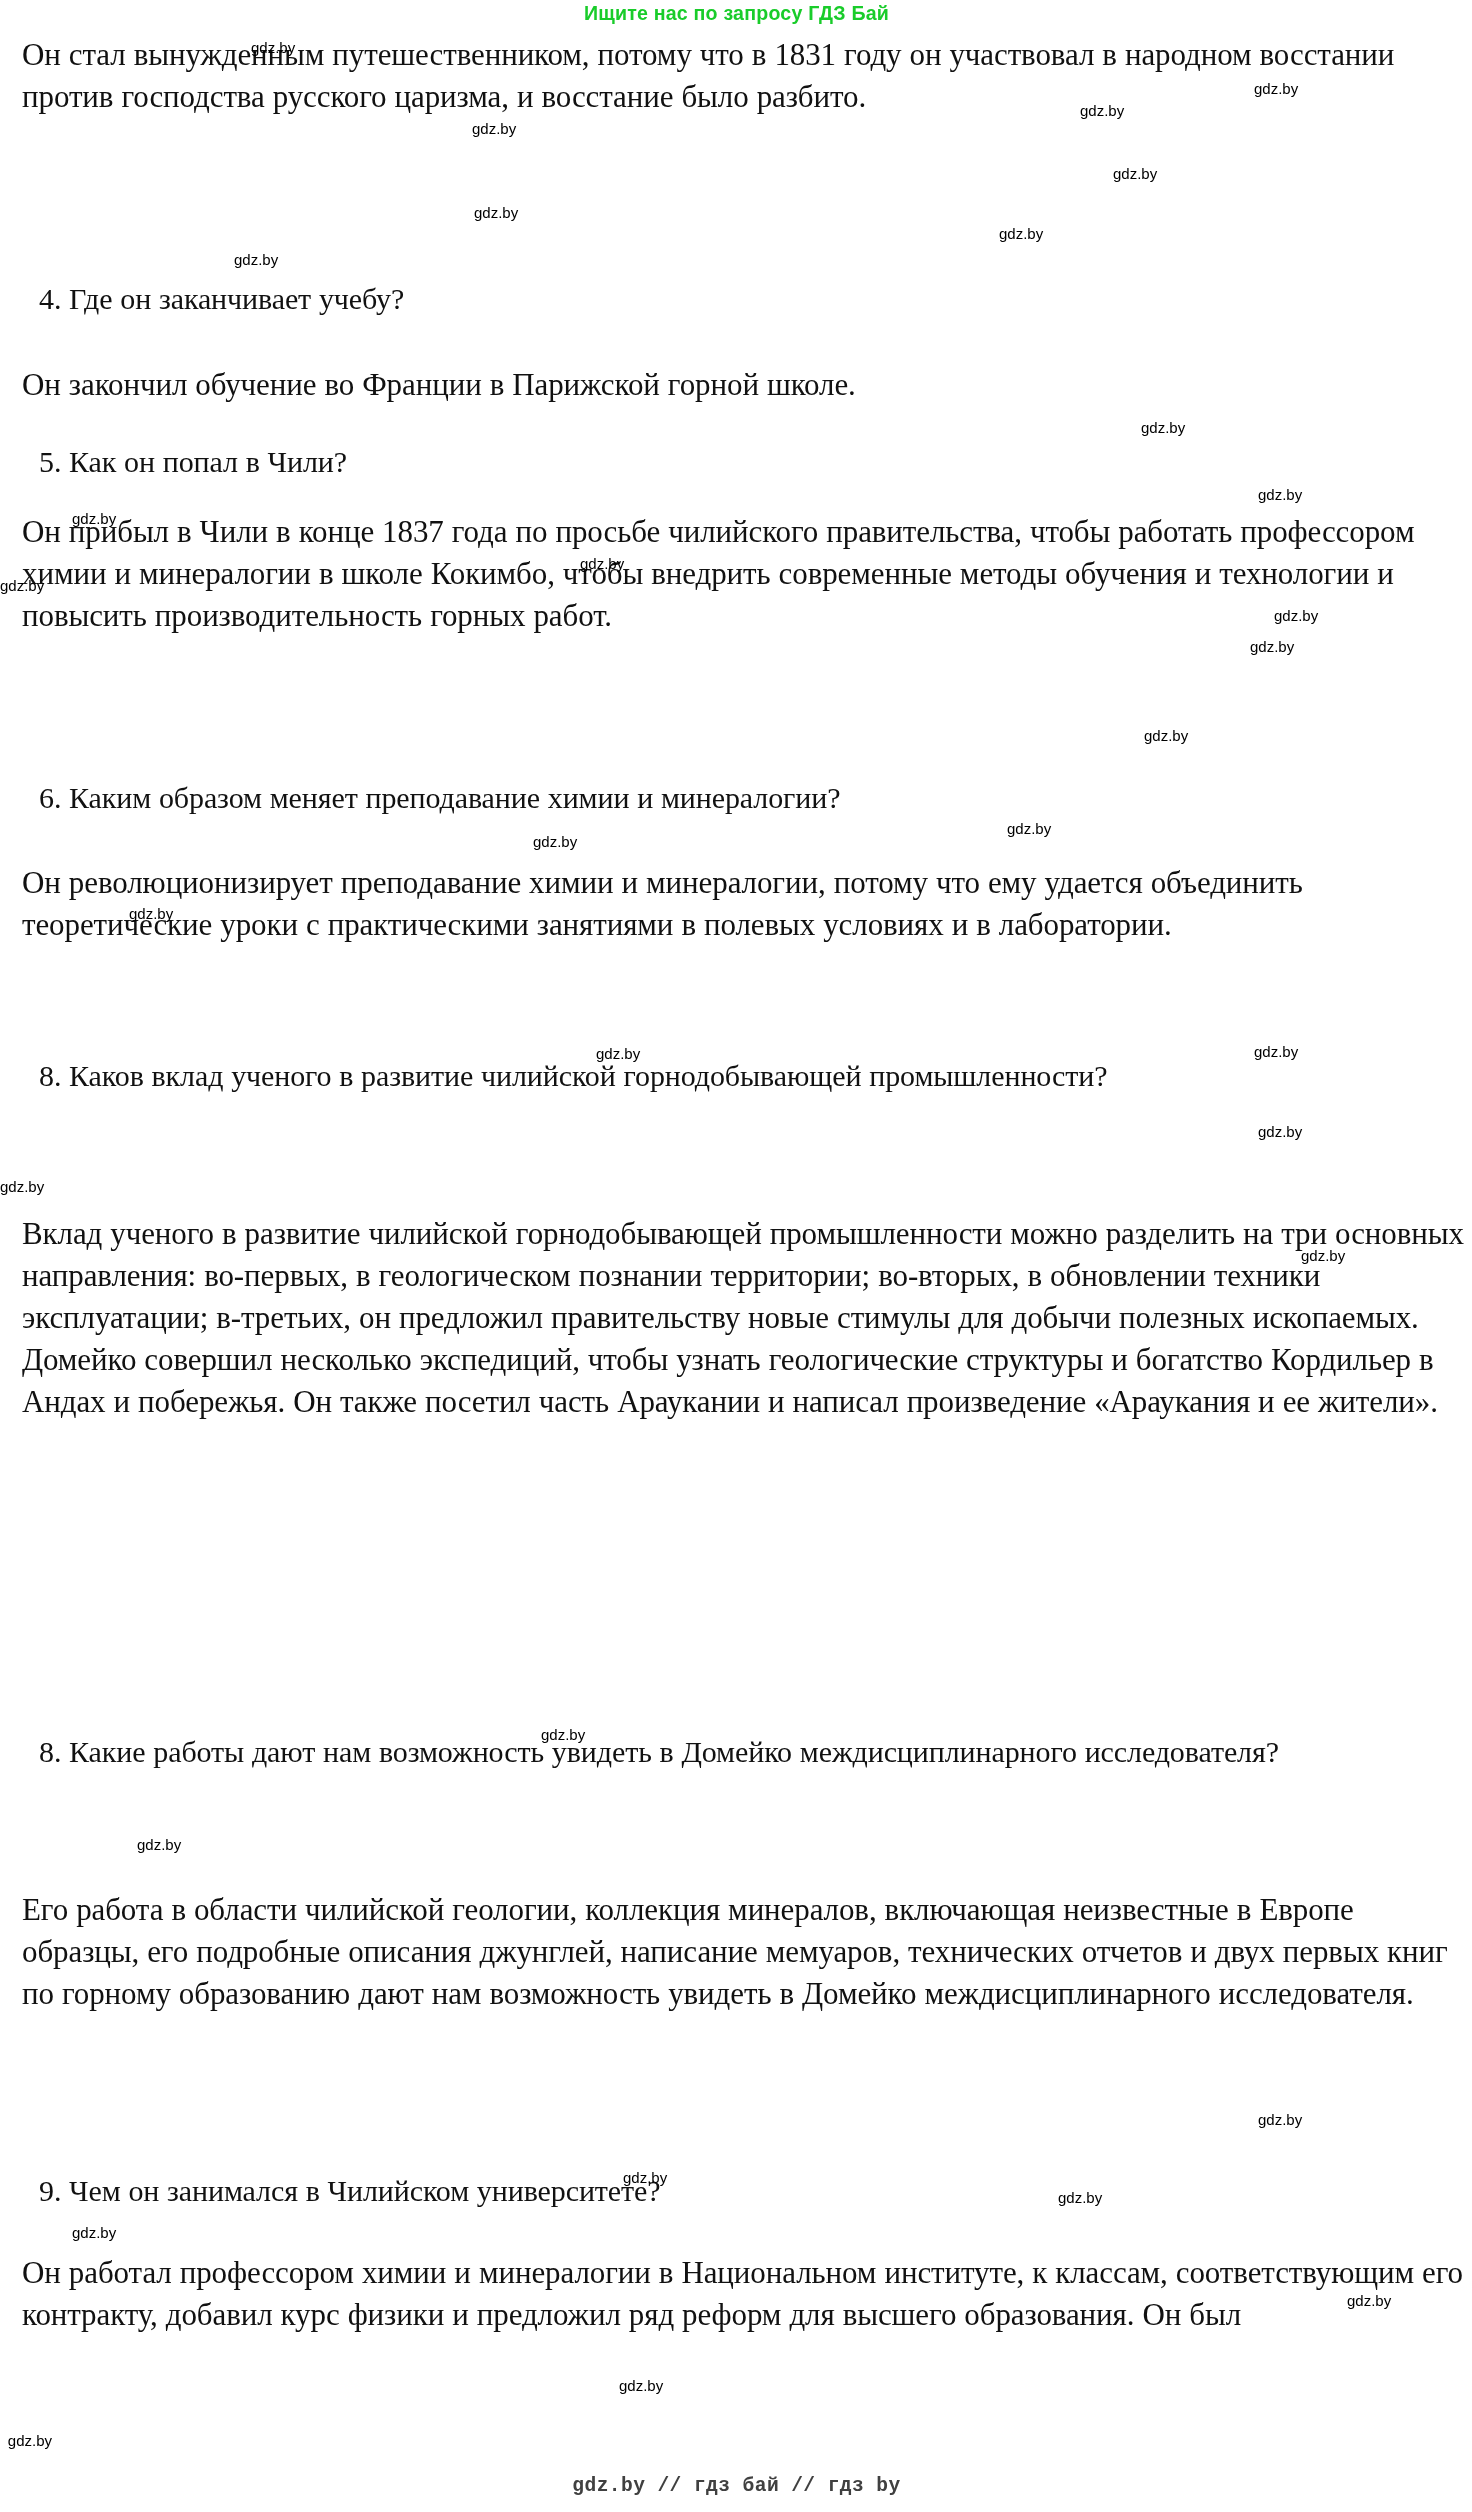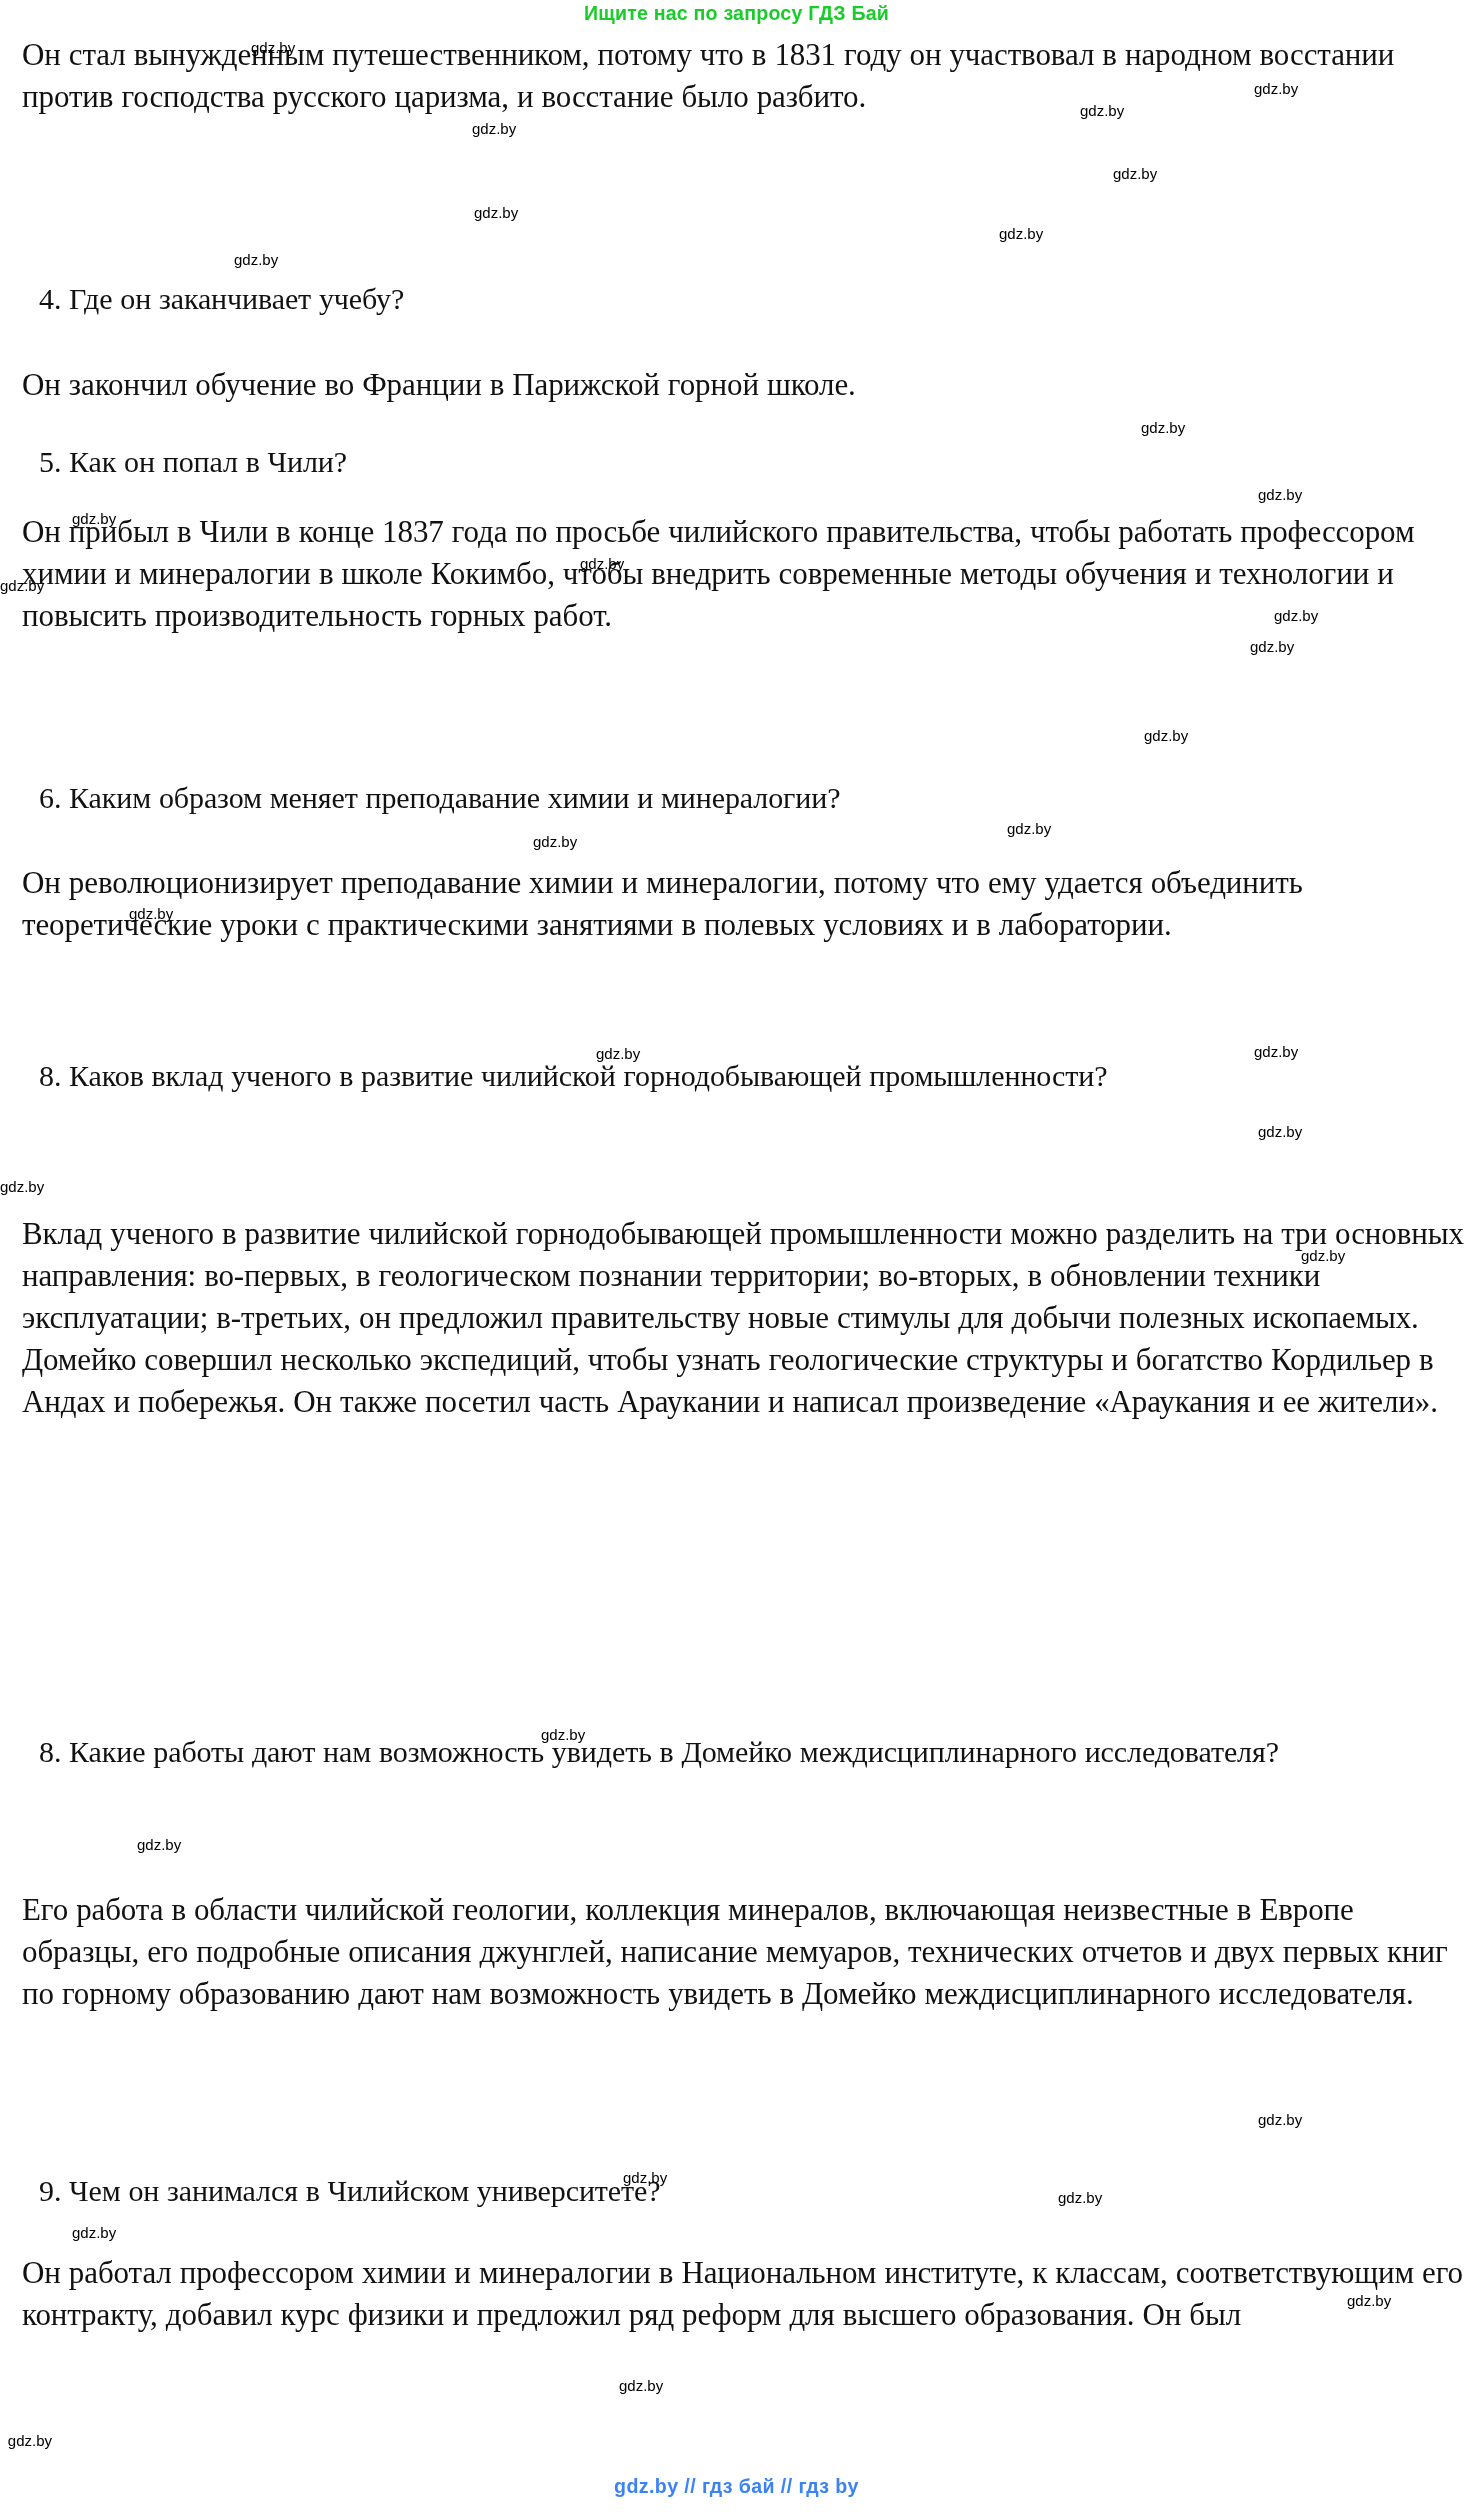--- a/index.html
+++ b/index.html
@@ -34,25 +34,25 @@
   }
 
   
   #page-footer {
     position: absolute;
     left: 0px;
     top: 2471px;
     width: 1473px;
     height: 31px;
     text-align: center;
-    font-family: Liberation Sans, sans-serif;
+    font-family: Liberation Mono, monospace;
     font-size: 19.6px;
     font-weight: 700;
     line-height: 31px;
-    color: #3b82f6;
+    color: #404040;
     letter-spacing: 0.4px;
     white-space: nowrap;
   }
 
   
   #doc-body {
     position: absolute;
     left: 0px;
     top: 0px;
     width: 1473px;

